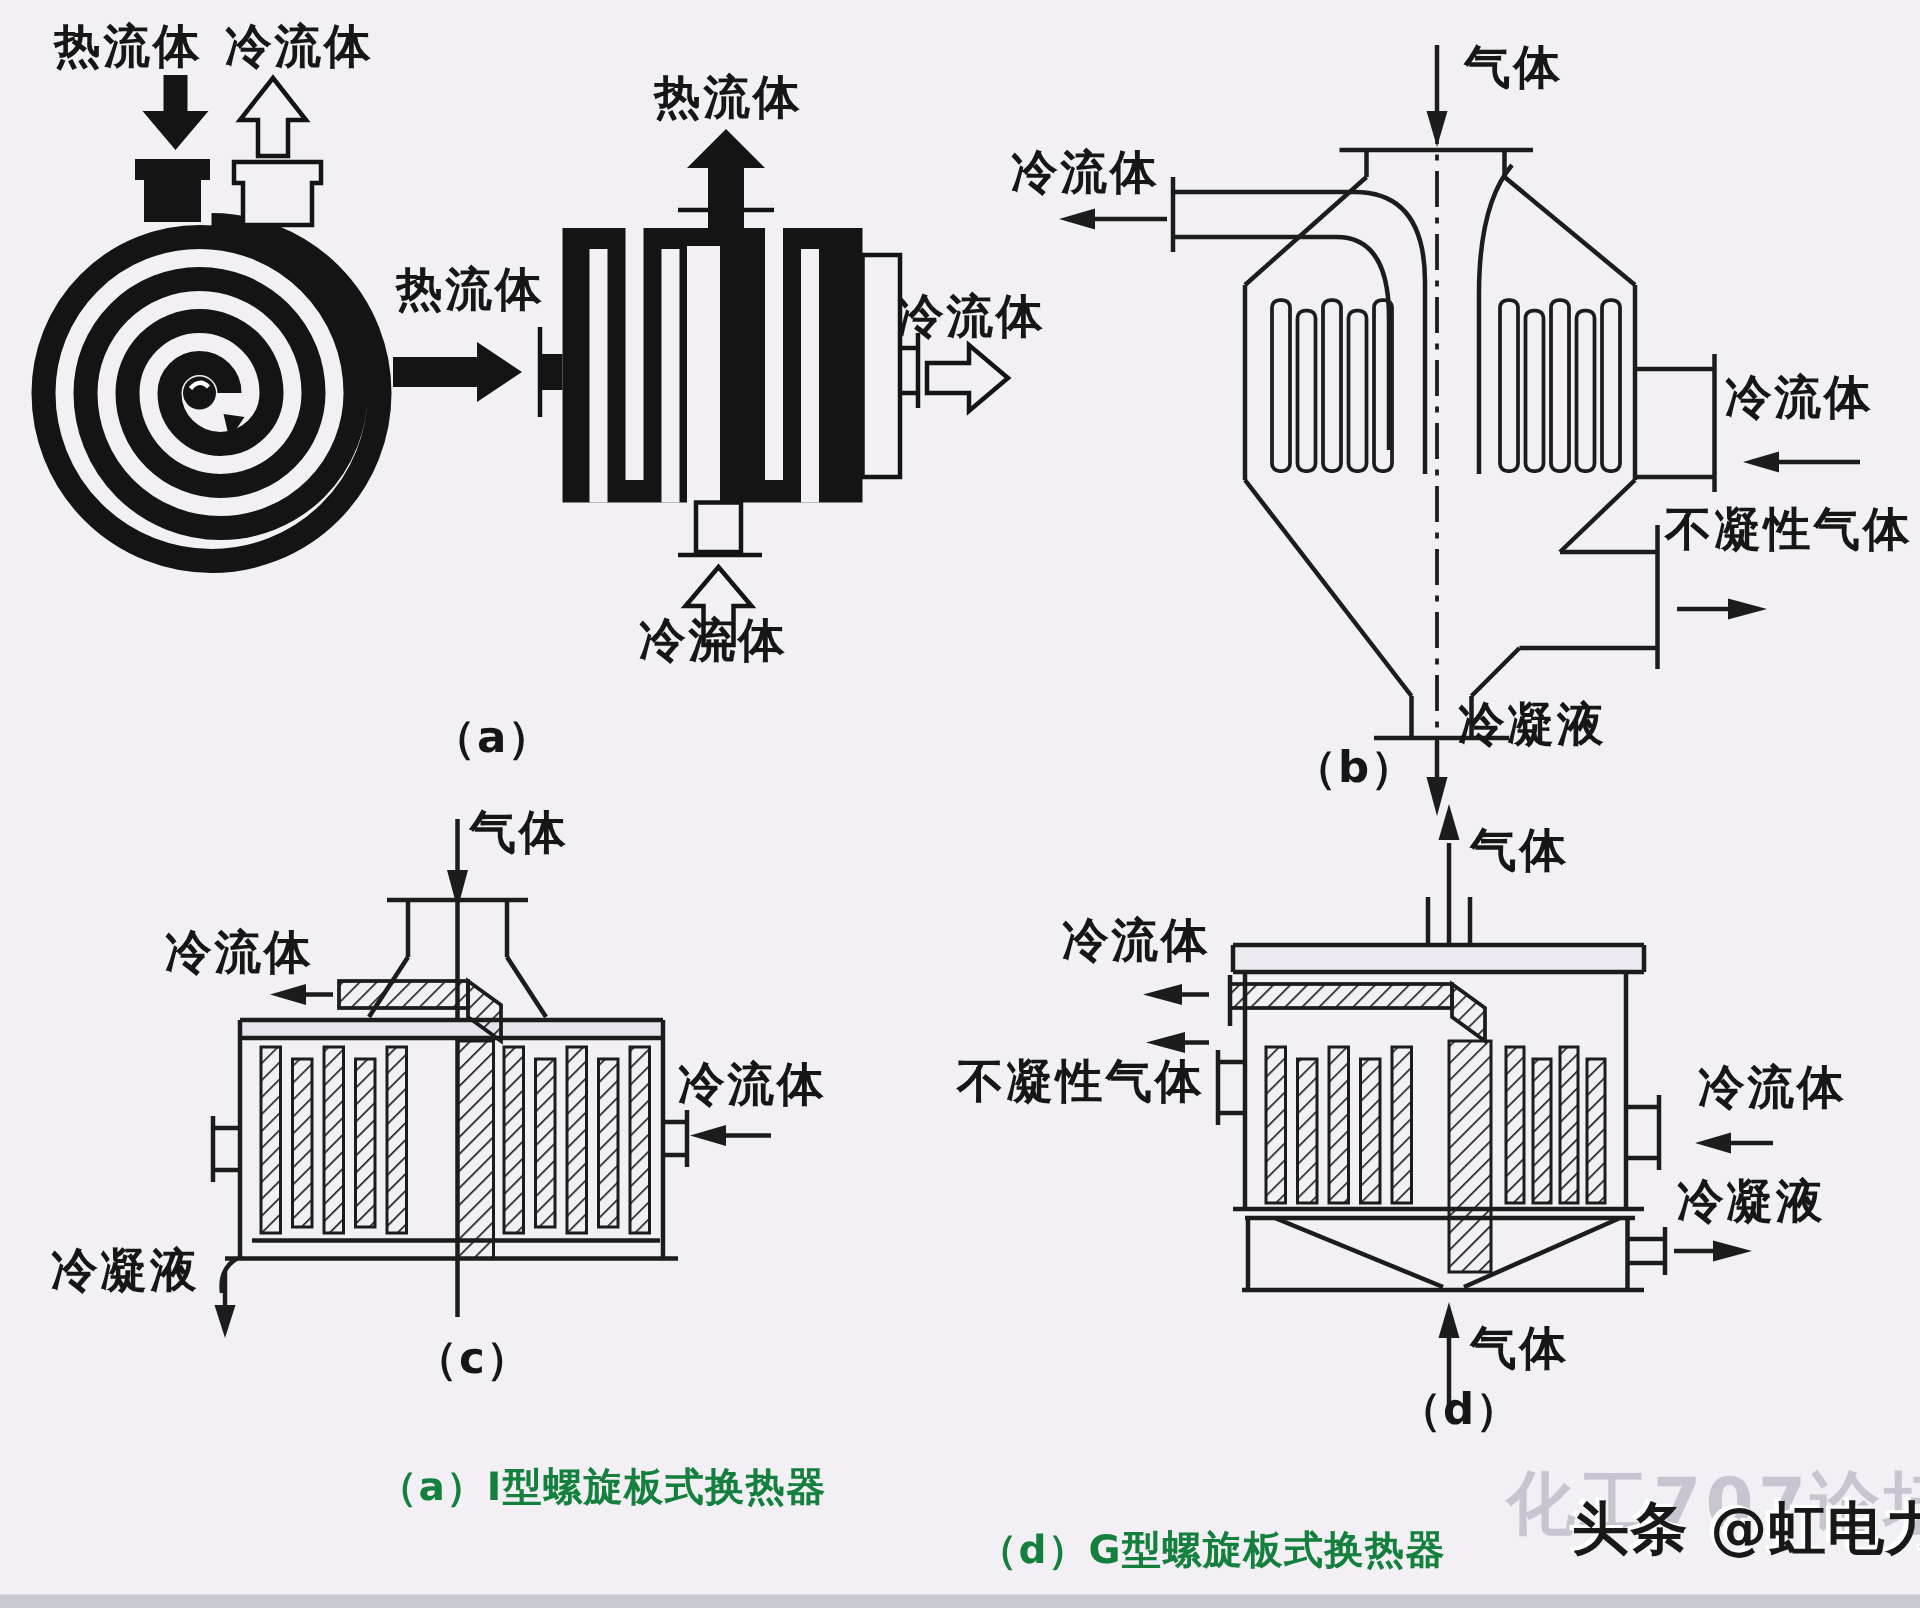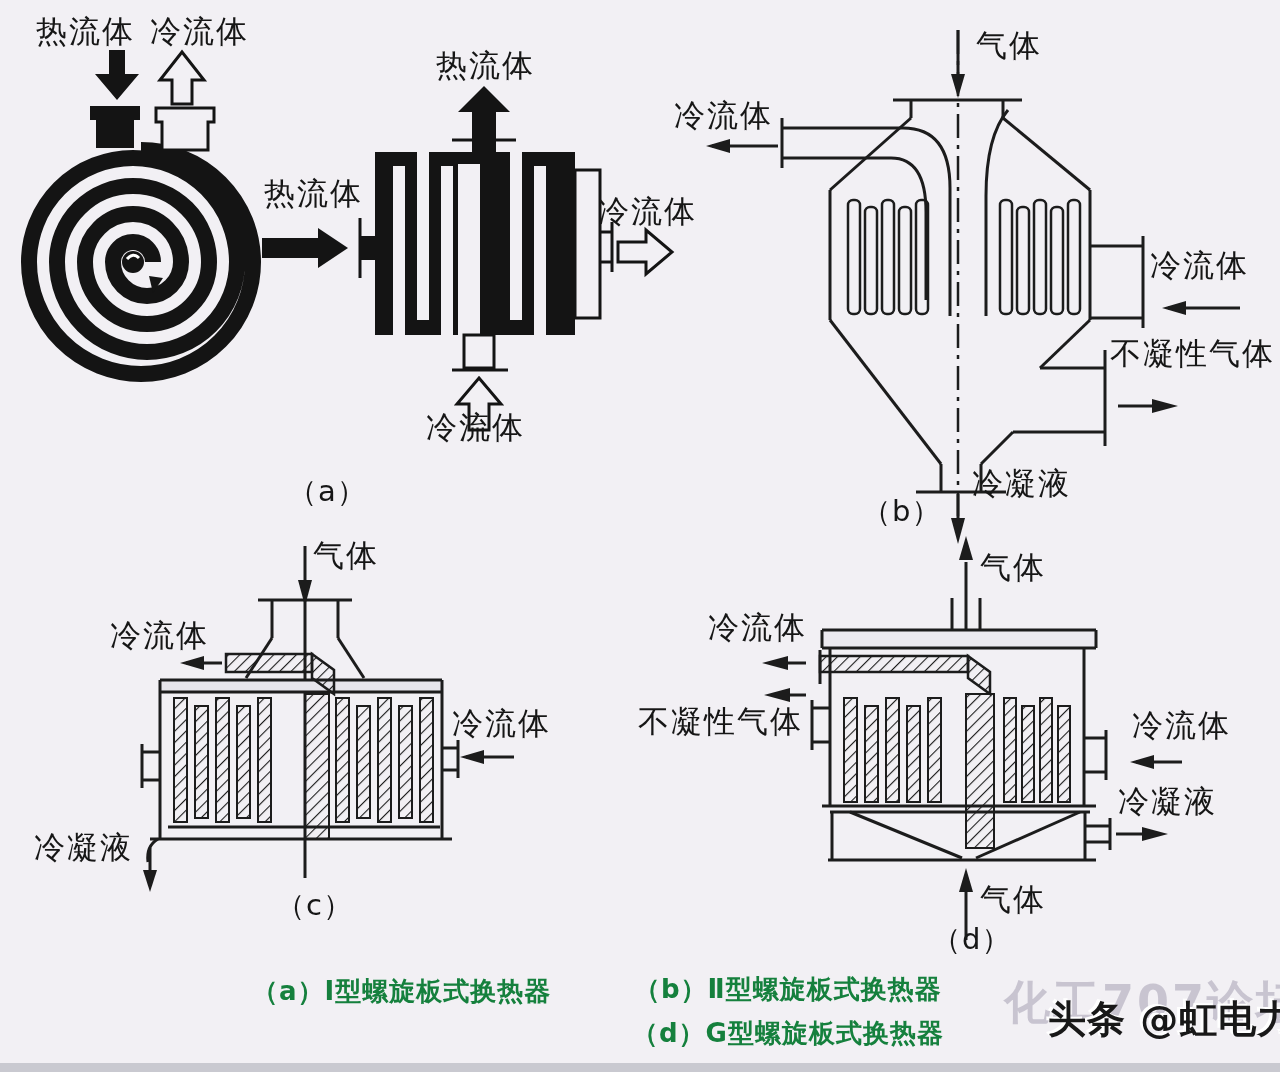--- a/index.html
+++ b/index.html
@@ -3,21 +3,21 @@
 <meta charset="utf-8">
 <style>
   html,body{margin:0;padding:0;}
   #canvas{
     position:relative;width:1280px;height:1072px;overflow:hidden;
     background:#f2f0f4;
     font-family:"DejaVu Sans","Liberation Sans",sans-serif;
   }
   svg{position:absolute;left:0;top:0;}
   .lbl{
-    position:absolute;font-weight:400;color:#161616;font-size:31px;
+    position:absolute;font-weight:700;color:#161616;font-size:31px;
     letter-spacing:2px;white-space:nowrap;line-height:1.1;z-index:5;
   }
   .tag{font-size:29px;letter-spacing:1px;}
   .caption{
     position:absolute;font-weight:700;color:#15803d;font-size:26px;
     letter-spacing:1px;white-space:nowrap;z-index:5;
   }
   .wm-forum{
     position:absolute;left:1004px;top:972px;font-size:46px;font-weight:700;
     color:rgba(165,160,178,0.55);letter-spacing:3px;white-space:nowrap;z-index:6;
@@ -301,20 +301,19 @@
 
   <div class="lbl" style="left:980px;top:550px">气体</div>
   <div class="lbl" style="left:708px;top:610px">冷流体</div>
   <div class="lbl" style="left:638px;top:704px">不凝性气体</div>
   <div class="lbl" style="left:1132px;top:708px">冷流体</div>
   <div class="lbl" style="left:1118px;top:784px">冷凝液</div>
   <div class="lbl" style="left:980px;top:882px">气体</div>
   <div class="lbl tag" style="left:932px;top:924px">（d）</div>
 
   <div class="caption" style="left:252px;top:974px">（a）Ⅰ型螺旋板式换热器</div>
-  <div class="caption" style="left:634px;top:972px">（b）Ⅱ型螺旋板式换热器</div>
-  <div class="caption" style="left:632px;top:1016px">（d）G型螺旋板式换热器</div>
+  <div class="caption" style="left:652px;top:1016px">（d）G型螺旋板式换热器</div>
 
   <div class="wm-forum">化工707论坛</div>
   <div class="wm-toutiao">头条 @虹电力</div>
 
   <div class="bottom-strip"></div>
 </div>
 
 </body></html>

